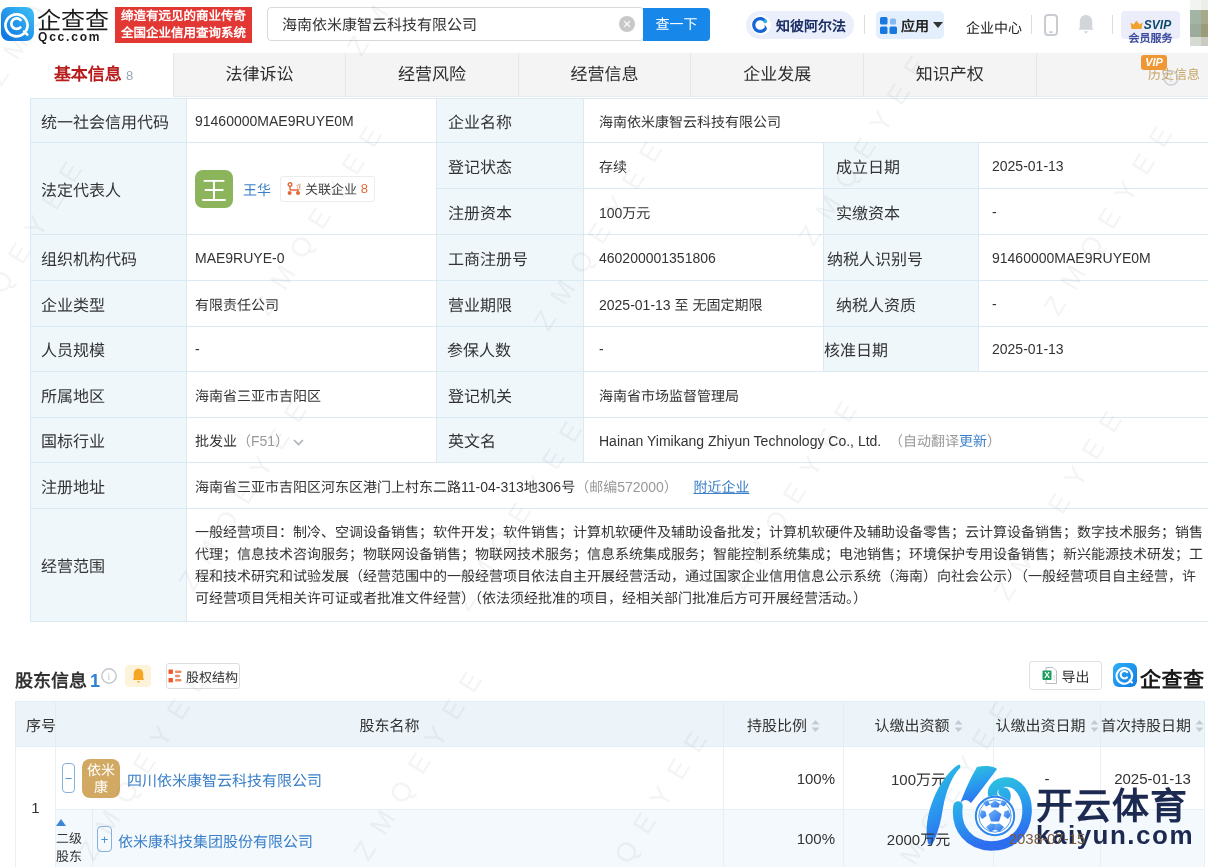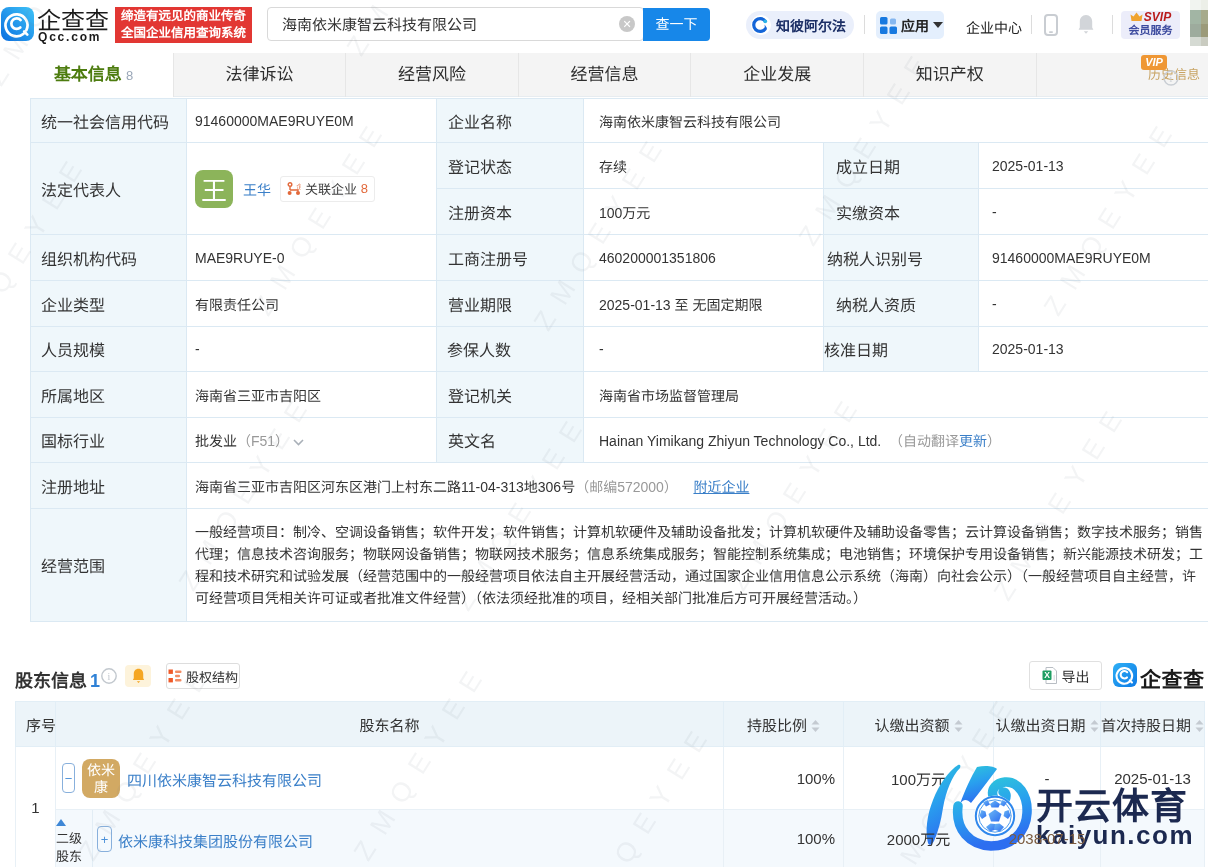--- a/index.html
+++ b/index.html
@@ -17,27 +17,27 @@
 #clearBtn{left:619px;top:16px;width:16px;height:16px;border-radius:50%;background:#c8c8c8;color:#fff;font-size:11px;line-height:16px;text-align:center}
 #searchBtn{left:643px;top:8px;width:67px;height:33px;background:#1787e9;border-radius:0 4px 4px 0;color:#fff;font-size:14px;text-align:center;line-height:33px}
 .pill{border-radius:14px;height:28px;display:flex;align-items:center}
 #zhibi{left:746px;top:11px;width:108px;background:#eaeffb;padding-left:5px}
 #zhibiTxt{font-size:14px;font-weight:bold;color:#1c2f66;margin-left:5px;white-space:nowrap}
 #appPill{left:876px;top:11px;width:68px;background:#e4effd;border-radius:5px;padding-left:4px}
 #appTxt{font-size:14px;font-weight:bold;color:#222;margin-left:4px;white-space:nowrap}
 .hdrDivider{width:1px;height:19px;background:#dcdcdc;top:15px}
 #qyzx{left:966px;top:17px;font-size:14px;color:#222}
 #svip{left:1121px;top:11px;width:59px;height:28px;background:#ecedfa;border-radius:4px;text-align:center}
-.svipL1{font-size:12px;font-weight:bold;font-style:italic;color:#b91c1c;line-height:13px;margin-top:0}
+.svipL1{font-size:12px;font-weight:bold;font-style:italic;color:#0c4a6e;line-height:13px;margin-top:8px}
 .svipL2{font-size:11px;font-weight:bold;color:#3c4a9e;line-height:12px}
 
 #nav{left:0;top:53px;width:1208px;height:44px;background:#f4f4f4;border-bottom:1px solid #e7ecf0}
 .tab{position:absolute;top:0;height:44px;width:172.6px;text-align:center;line-height:44px;font-size:17px;color:#2d2d2d;border-left:1px solid #e6e6e6}
 #tabActive{position:absolute;left:0;top:0;width:173px;height:44px;background:#fff;text-align:center;line-height:44px}
-#tabActive b{color:#4d7c0f;font-size:17px}
+#tabActive b{color:#b91c1c;font-size:17px}
 #tabActive span{color:#9aa7b8;font-size:13px}
 
 table{border-collapse:collapse;table-layout:fixed}
 #t1{position:absolute;left:30px;top:98px;width:1189px}
 #t1 td{border:1px solid #dbe9f3;font-size:16px;vertical-align:middle;padding:0 0 0 10px;overflow:hidden}
 #t1 td.vl{font-size:14px;padding-left:8px}
 #t1 td.lb{background:#eff7fb;color:#333}
 #t1 td.vl{background:#fff}
 #t1 td.v4{padding-left:15px}
 #t1 td.v6{padding-left:13px}

